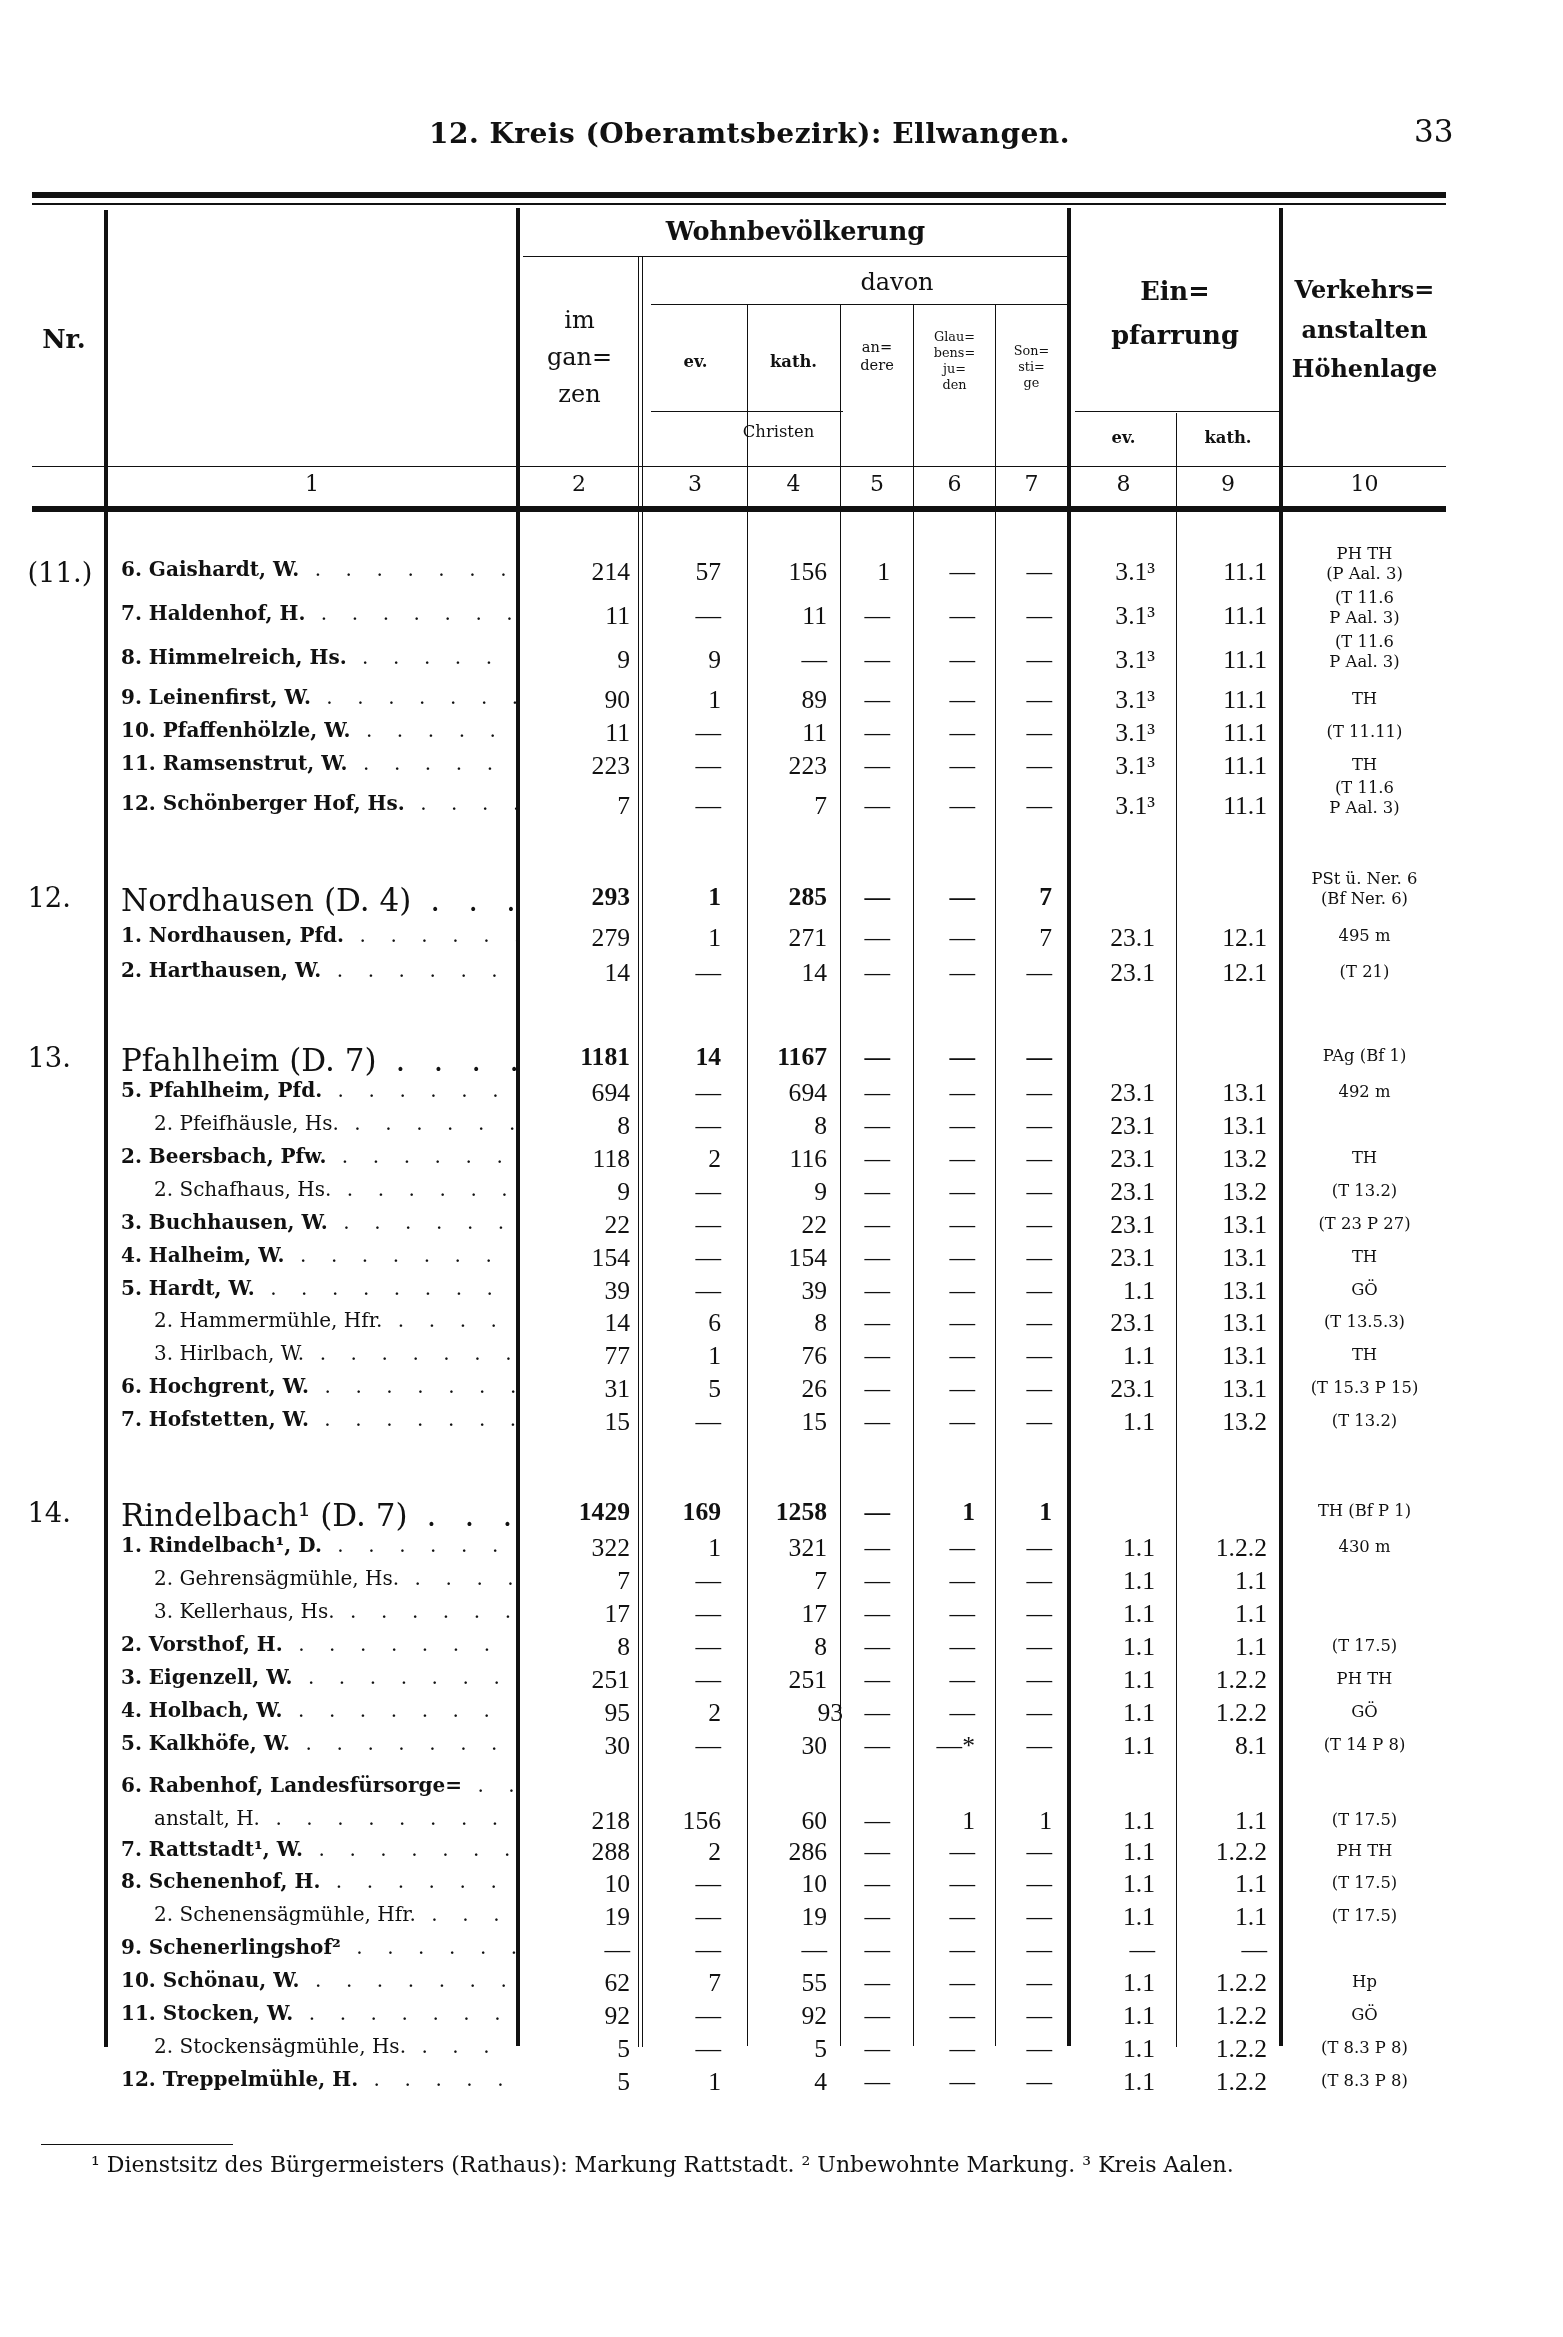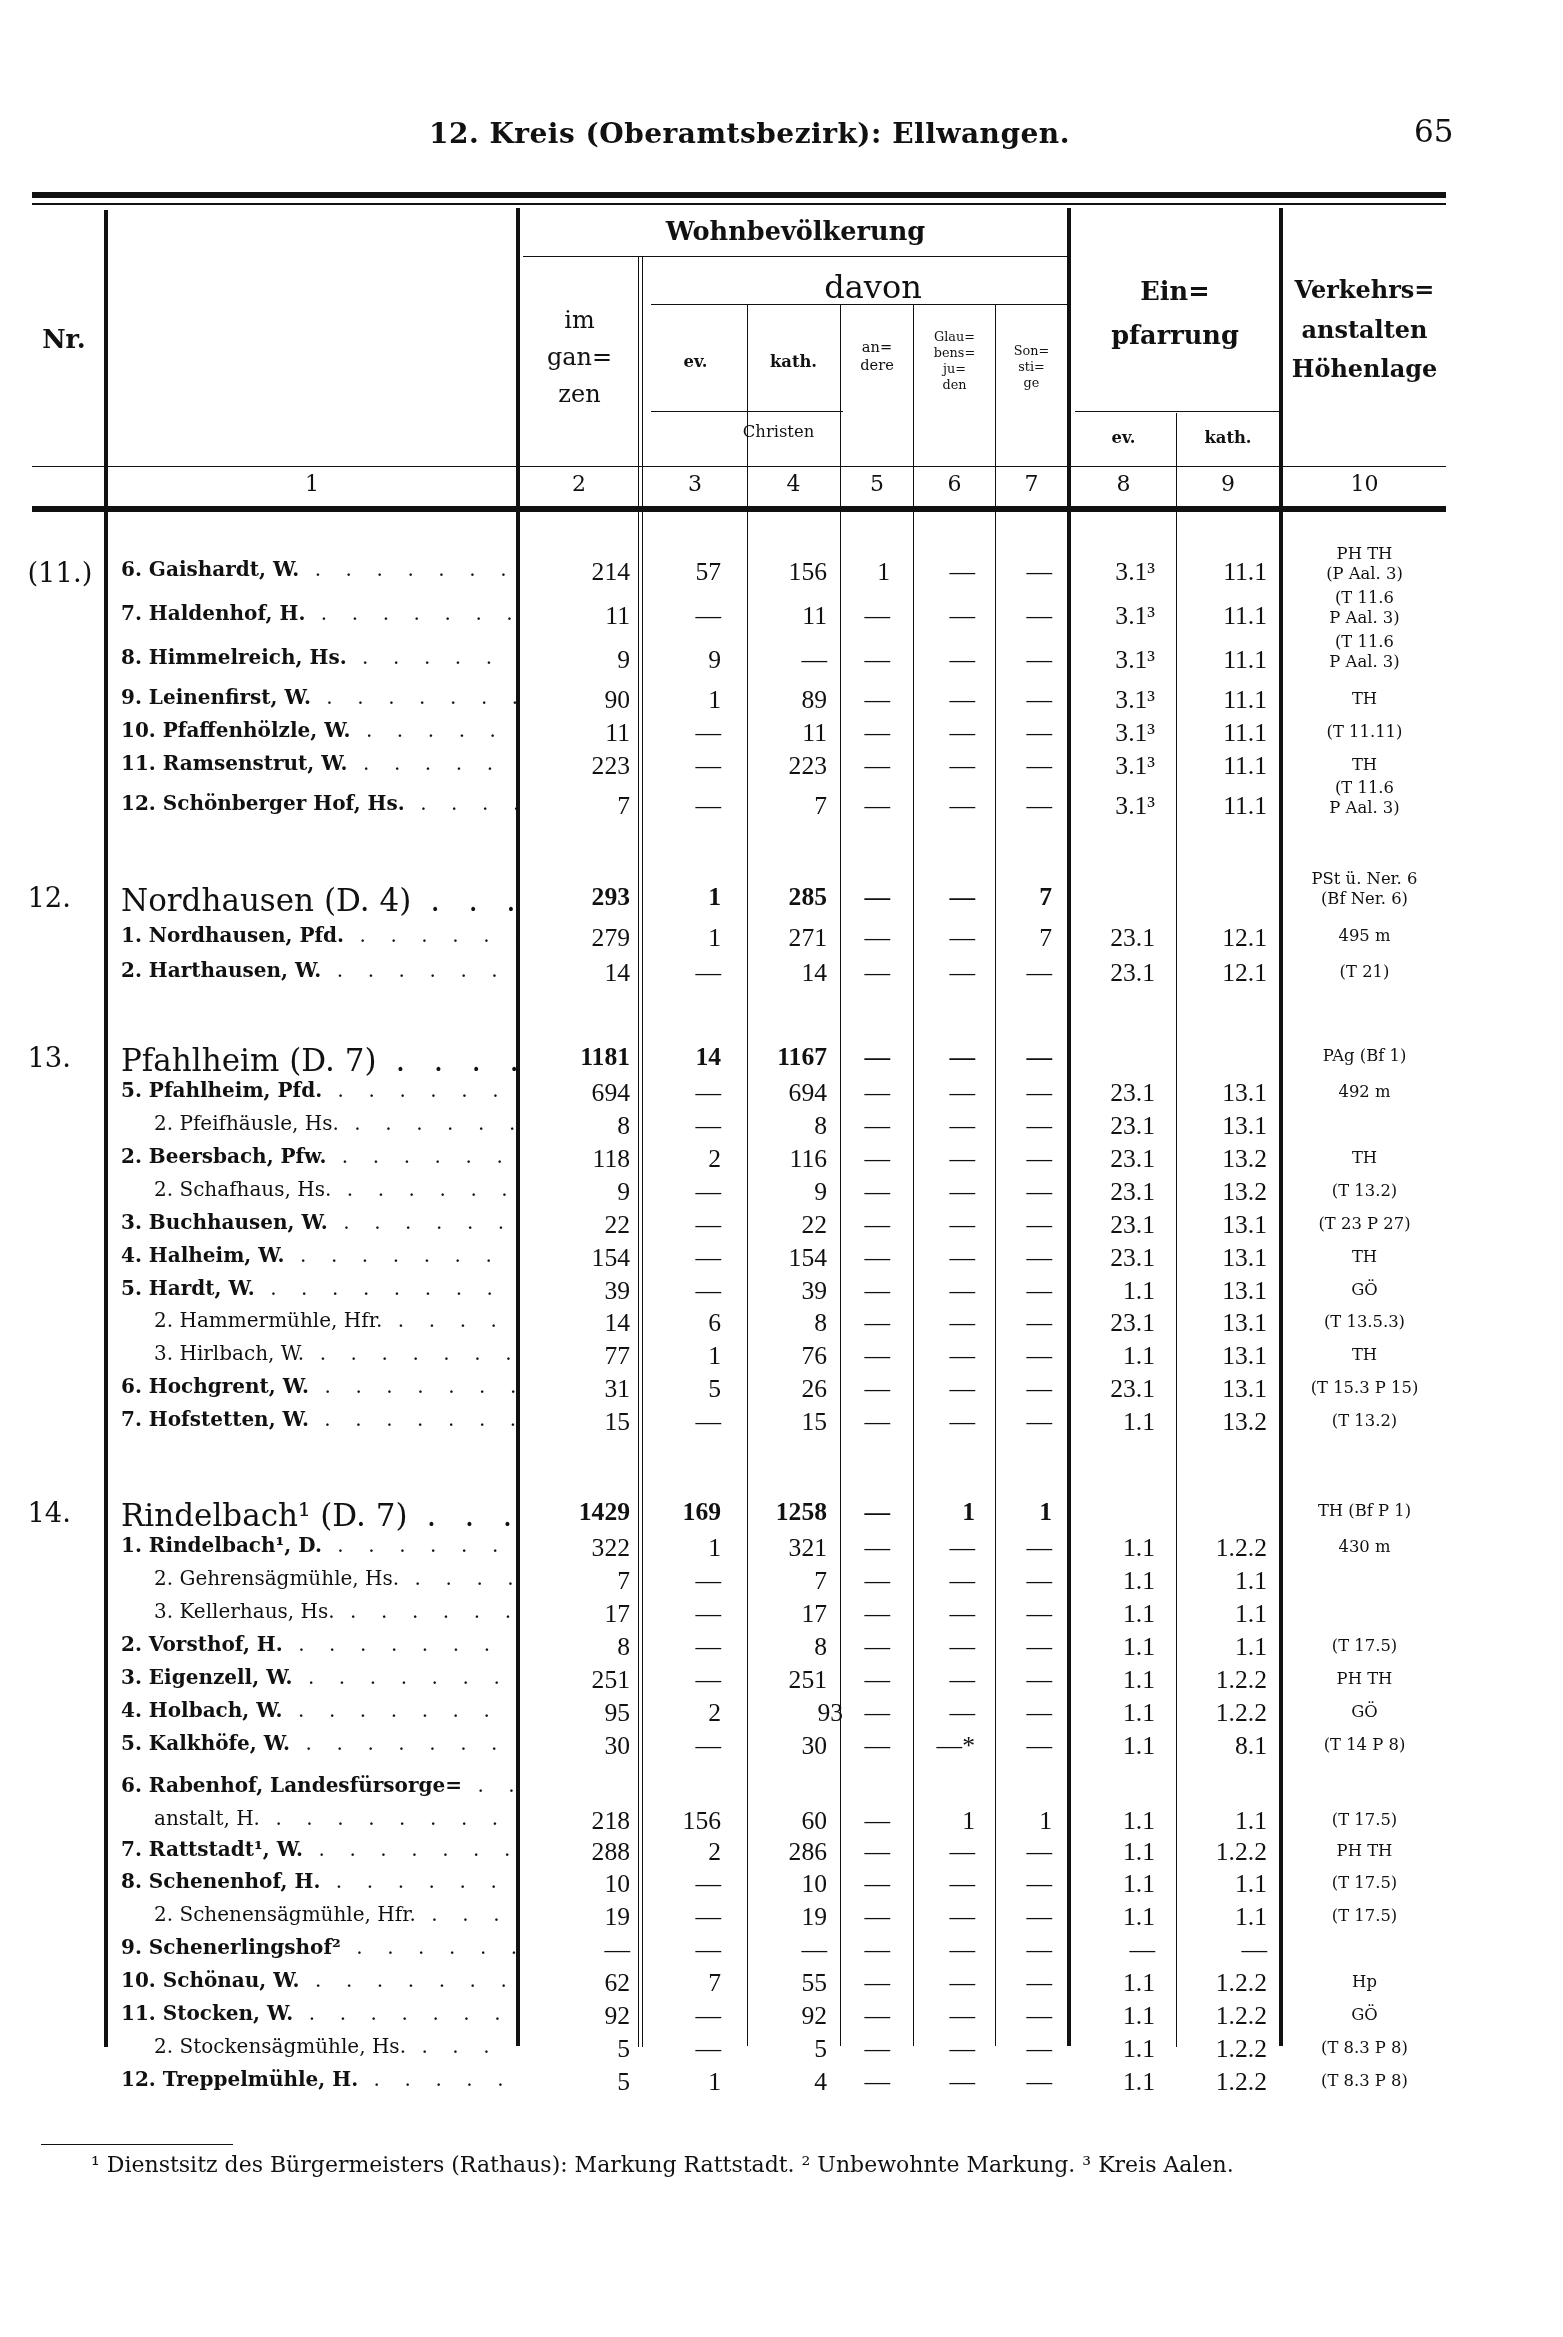--- a/index.html
+++ b/index.html
@@ -20,21 +20,21 @@
   .name .dots { font-weight: normal; letter-spacing: 9.1px; }
   .num { position: absolute; text-align: right; font-size: 25.6px; font-family: "Liberation Serif", serif; }
   .num.bold { font-weight: bold; }
   .verk { position: absolute; left: 1283px; width: 163px; text-align: center; font-size: 16.4px; line-height: 1.2; white-space: pre-line; }
   #footnote { left: 91px; top: 2152px; font-size: 22px; white-space: nowrap; }
 </style>
 </head>
 <body>
 
 <div id="page-title" class="abs">12. Kreis (Oberamtsbezirk): Ellwangen.</div>
-<div id="page-number" class="abs">65</div>
+<div id="page-number" class="abs">33</div>
 
 <div class="rule" style="left:32px;top:192px;width:1414px;height:6.4px;"></div>
 <div class="rule" style="left:32px;top:203px;width:1414px;height:1.8px;"></div>
 <div class="rule" style="left:32px;top:506px;width:1414px;height:6.4px;"></div>
 
 <div class="vline" style="left:104px;top:210px;width:3.7px;height:1837px;"></div>
 <div class="vline" style="left:516px;top:208px;width:3.7px;height:1838px;"></div>
 <div class="vline" style="left:638px;top:256px;width:0.9px;height:1791px;"></div>
 <div class="vline" style="left:642px;top:256px;width:0.9px;height:1791px;"></div>
 <div class="vline" style="left:747px;top:304px;width:0.9px;height:1742px;"></div>
@@ -53,21 +53,21 @@
 
 <div class="hdr" style="left:27.4px;top:324px;width:73px;font-size:25.6px;font-weight:bold;">Nr.</div>
 <div class="hdr" style="left:110px;top:256px;width:407px;font-size:25.6px;font-weight:bold;line-height:1.75;">
 </div>
 <div class="hdr" style="left:523px;top:216px;width:545px;font-size:25.6px;font-weight:bold;">Wohnbevölkerung</div>
 <div class="hdr" style="left:521px;top:302px;width:117px;font-size:24px;line-height:1.55;">
   <div>im</div>
   <div>gan=</div>
   <div>zen</div>
 </div>
-<div class="hdr" style="left:620px;top:267px;width:506px;font-size:32px;">davon</div>
+<div class="hdr" style="left:644px;top:267px;width:506px;font-size:24px;">davon</div>
 <div class="hdr" style="left:644px;top:352px;width:103px;font-size:16.4px;font-weight:bold;">ev.</div>
 <div class="hdr" style="left:748px;top:352px;width:91px;font-size:16.4px;font-weight:bold;">kath.</div>
 <div class="hdr" style="left:841px;top:338px;width:72px;font-size:14.6px;">
   <div>an=</div>
   <div>dere</div>
 </div>
 <div class="hdr" style="left:644px;top:422px;width:269px;font-size:16.4px;">Christen</div>
 <div class="hdr" style="left:914px;top:329px;width:81px;font-size:12.8px;">
   <div>Glau=</div>
   <div>bens=</div>

